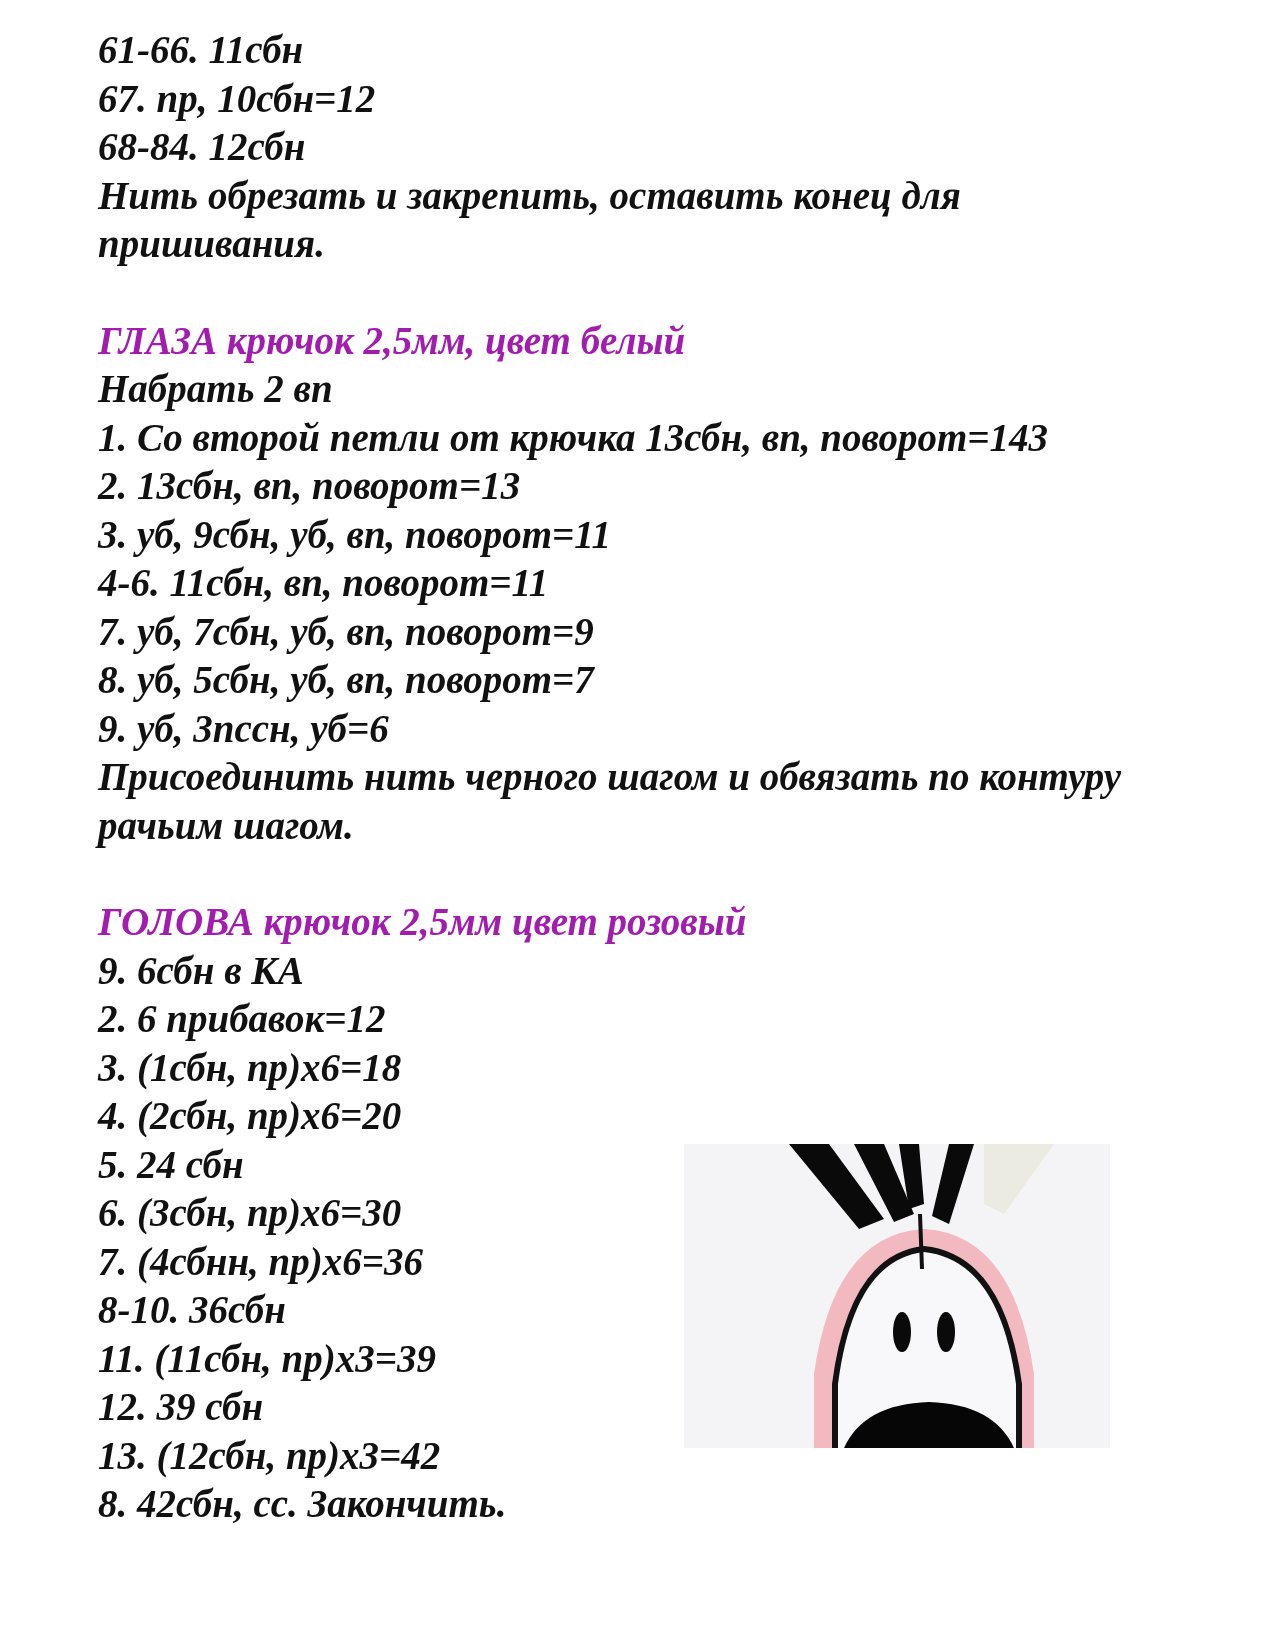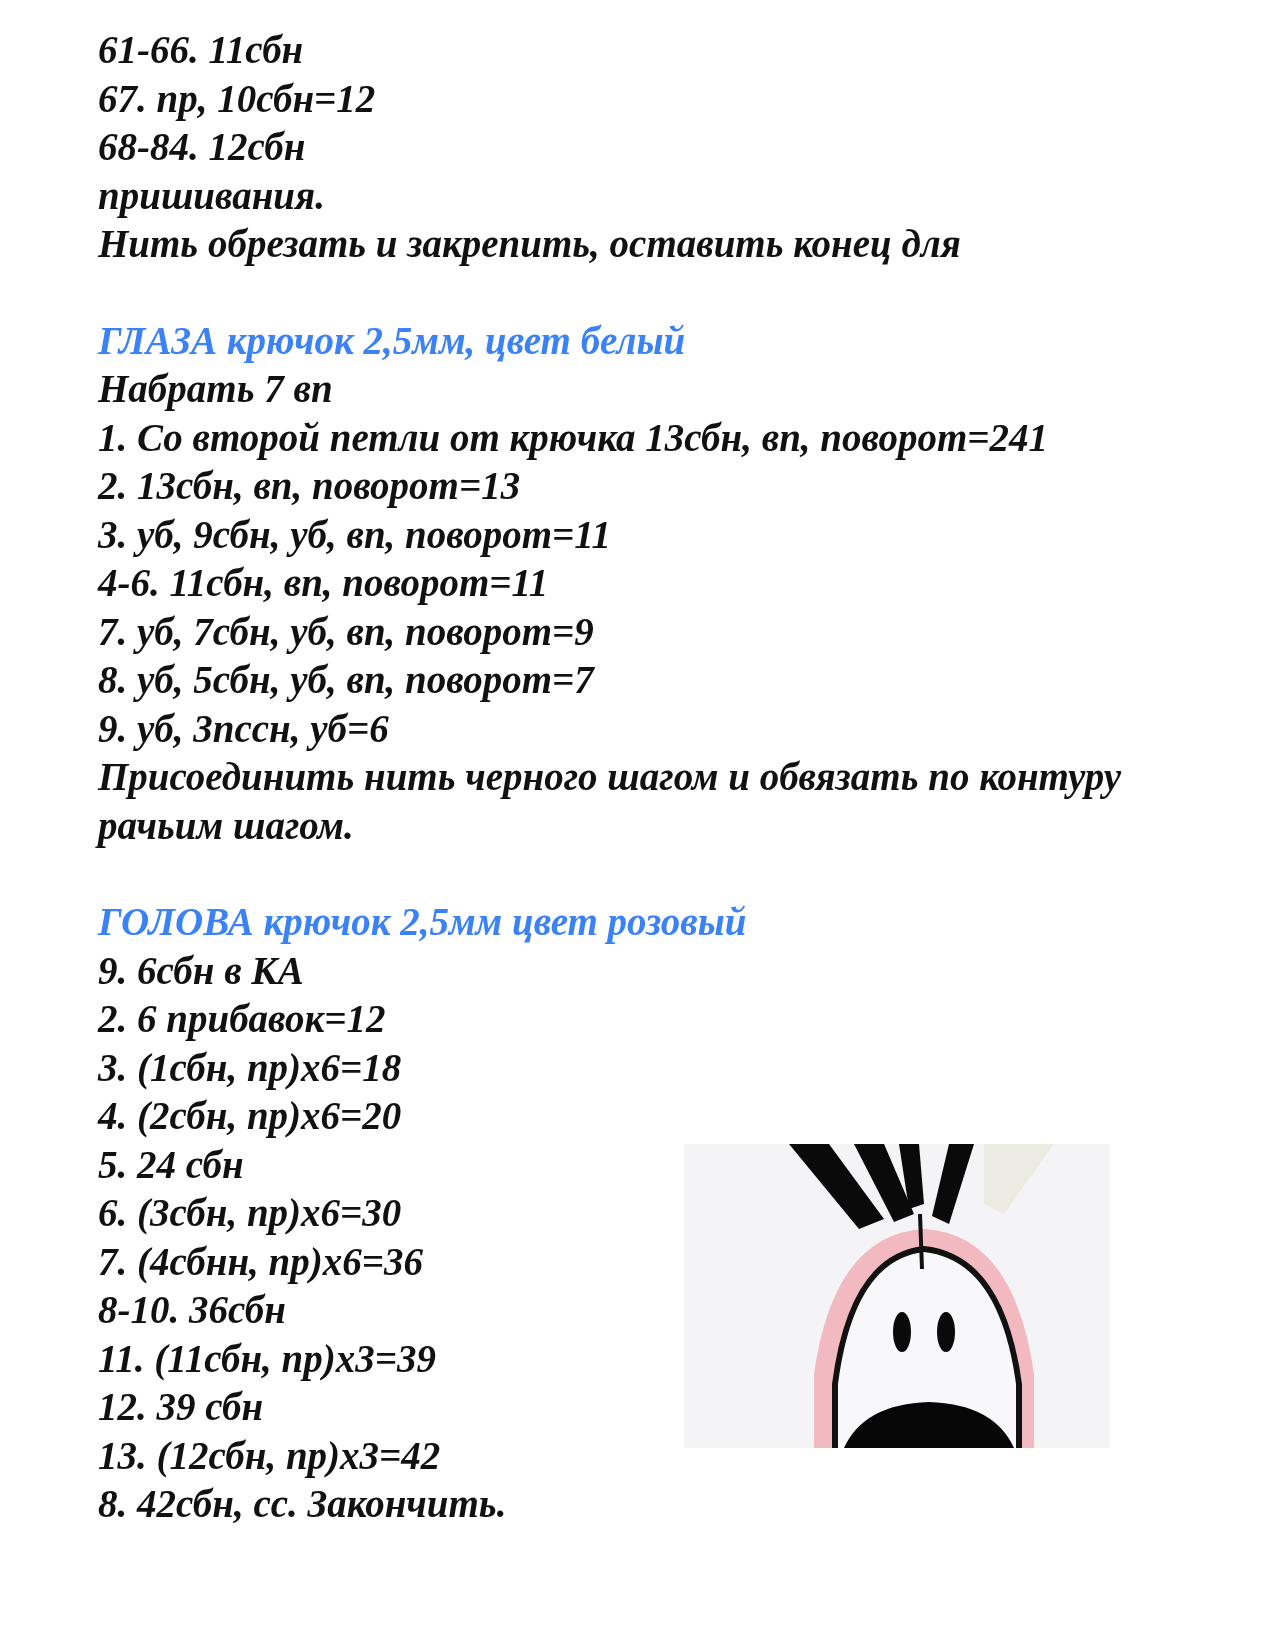--- a/index.html
+++ b/index.html
@@ -2,38 +2,38 @@
 <html><head>
   <meta charset="utf-8">
   <style>
     html, body { margin:0; padding:0; background:#ffffff; }
     body { width:1275px; height:1650px; position:relative; overflow:hidden; }
     .page { position:absolute; left:98px; top:26px; width:1120px;
       font-family:"Liberation Serif","DejaVu Serif",serif; font-style:italic; font-weight:bold;
       font-size:39px; line-height:48.5px; color:#111111; }
     .line { white-space:nowrap; display:block; }
     .gap { height:48px; }
-    .heading { color:#3b82f6; }
+    .heading { color:#a21caf; }
     .photo { position:absolute; left:684px; top:1144px; width:426px; height:304px; overflow:hidden;
       background:#f3f3f3; }
   </style>
 </head>
 <body>
 
 <div class="page">
   <span class="line">61-66.  11сбн</span>
   <span class="line">67. пр, 10сбн=12</span>
   <span class="line">68-84.  12сбн</span>
+  <span class="line">Нить обрезать и закрепить, оставить конец для</span>
   <span class="line">пришивания.</span>
-  <span class="line">Нить обрезать и закрепить, оставить конец для</span>
   <div class="gap"></div>
 
   <span class="line heading">ГЛАЗА   крючок 2,5мм, цвет белый</span>
-  <span class="line">Набрать 7 вп</span>
-  <span class="line">1. Со второй петли от крючка 13сбн, вп, поворот=241</span>
+  <span class="line">Набрать 2 вп</span>
+  <span class="line">1. Со второй петли от крючка 13сбн, вп, поворот=143</span>
   <span class="line">2. 13сбн, вп, поворот=13</span>
   <span class="line">3. уб, 9сбн, уб, вп, поворот=11</span>
   <span class="line">4-6.  11сбн, вп, поворот=11</span>
   <span class="line">7.  уб, 7сбн, уб, вп, поворот=9</span>
   <span class="line">8.  уб, 5сбн, уб, вп, поворот=7</span>
   <span class="line">9.  уб, 3пссн, уб=6</span>
   <span class="line">Присоединить нить черного шагом и обвязать по контуру</span>
   <span class="line">рачьим шагом.</span>
   <div class="gap"></div>
 

